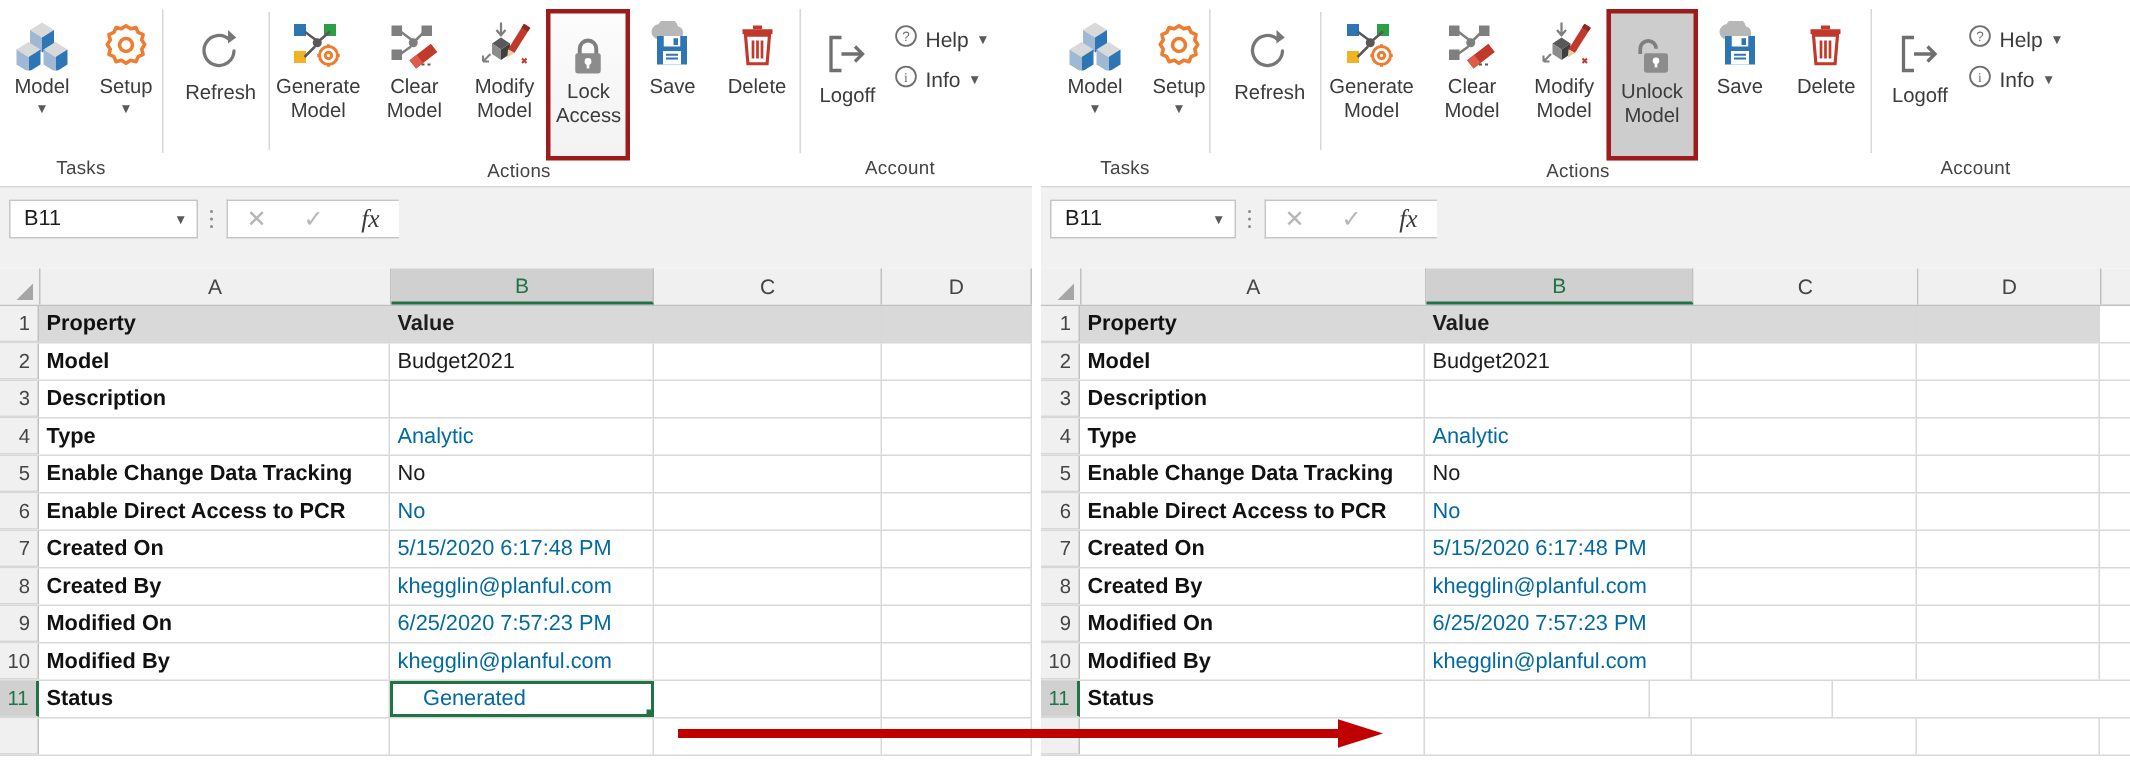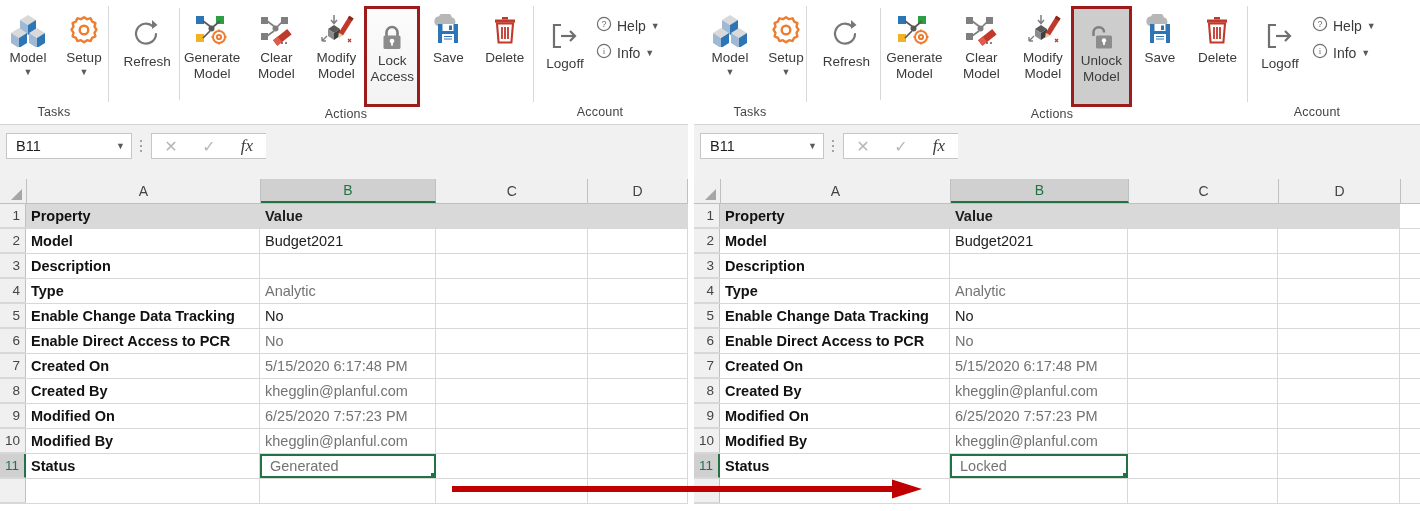--- a/index.html
+++ b/index.html
@@ -77,23 +77,23 @@
     font-size:13.5px;color:#444;border-right:1px solid #c0c0c0;border-bottom:1px solid #d8d8d8;
   }
   .rh.sel{color:#217346;background:#d0d0d0;border-right:2px solid #217346;}
   .cell{
     display:flex;align-items:center;box-sizing:border-box;
     border-right:1px solid #d8d8d8;padding-left:5px;
     font-size:14.5px;color:#1d1d1d;white-space:nowrap;overflow:hidden;
   }
   .cell.hdrrow{background:#d9d9d9;font-weight:bold;}
   .cell.propname{font-weight:bold;color:#111;}
-  .cell.muted{color:#737373;}
+  .cell.muted{color:#0369a1;}
   .cell.selcell{
-    border:2px solid #217346;position:relative;padding-left:8px;background:#ffffff;
+    border:2px solid #217346;position:relative;padding-left:20px;background:#ffffff;
   }
   .cell.selcell:after{
     content:"";position:absolute;right:-3px;bottom:-3px;width:5px;height:5px;background:#217346;
     border:1px solid #ffffff;
   }
 
   
   #annotation-arrow{position:absolute;left:452px;top:478px;width:470px;height:22px;z-index:40;pointer-events:none;}
 </style>
 </head>
@@ -705,21 +705,20 @@
         <div class="row">
           <div class="rh">10</div>
           <div class="cell propname" style="width: 230px;">Modified By</div>
           <div class="cell muted" style="width: 178px;">khegglin@planful.com</div>
           <div class="cell" style="width: 150px;"></div>
           <div class="cell" style="width: 122px;"></div>
         </div>
         <div class="row">
           <div class="rh sel">11</div>
           <div class="cell propname" style="width: 230px;">Status</div>
-          <div class="cell muted selcell" style="width: 178px;">Locked</div>
           <div class="cell" style="width: 150px;"></div>
           <div class="cell" style="width: 122px;"></div>
         </div>
         <div class="row">
           <div class="rh"></div>
           <div class="cell" style="width: 230px;"></div>
           <div class="cell" style="width: 178px;"></div>
           <div class="cell" style="width: 150px;"></div>
           <div class="cell" style="width: 122px;"></div>
         </div>

